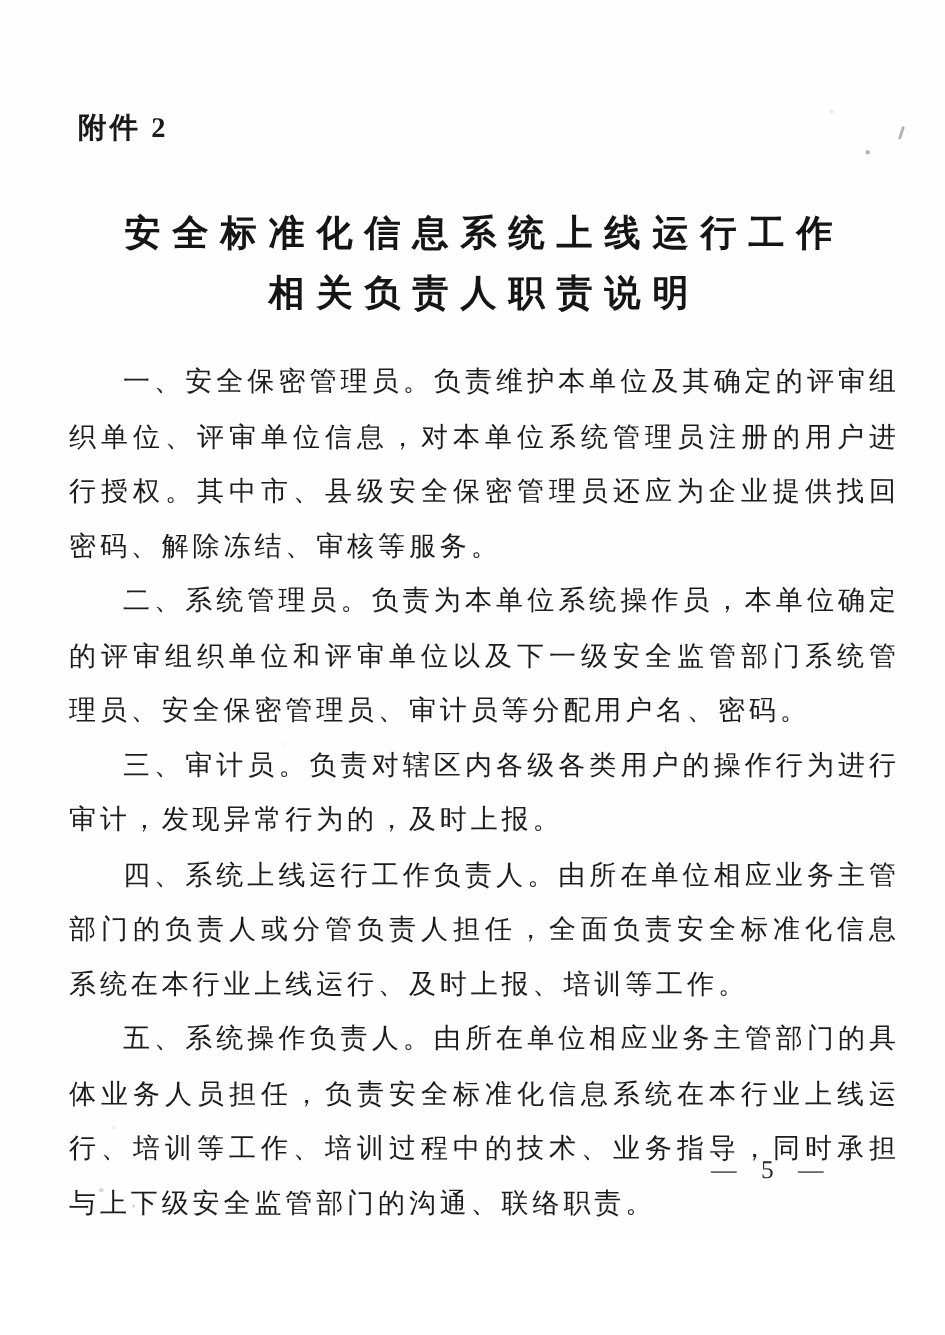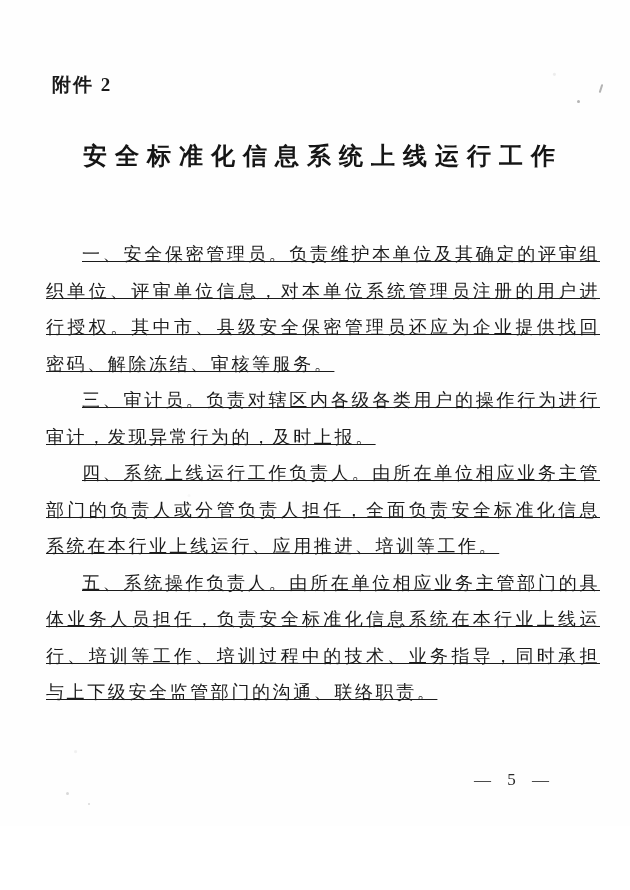--- a/index.html
+++ b/index.html
@@ -49,21 +49,20 @@
     font-weight: 700;
     letter-spacing: 8px;
     line-height: 40px;
     color: #151515;
   }
   .body-block {
     position: absolute;
     left: 46px;
     right: 30px;
     top: 236px;
-    text-decoration: underline;
   }
   .para {
     font-size: 18px;
     line-height: 36.5px;
     letter-spacing: 2.6px;
     text-align: justify;
     text-indent: 2em;
     color: #1c1c1c;
   }
   .page-footer {
@@ -88,26 +87,28 @@
 </style>
 </head>
 <body>
 
 <div class="page">
 
   <div class="attachment-label">附件 2</div>
 
   <div class="title-block">
     <div class="title-line">安全标准化信息系统上线运行工作</div>
+    <div class="title-line">相关负责人职责说明</div>
   </div>
 
   <div class="body-block">
     <p class="para">一、安全保密管理员。负责维护本单位及其确定的评审组织单位、评审单位信息，对本单位系统管理员注册的用户进行授权。其中市、县级安全保密管理员还应为企业提供找回密码、解除冻结、审核等服务。</p>
+    <p class="para">二、系统管理员。负责为本单位系统操作员，本单位确定的评审组织单位和评审单位以及下一级安全监管部门系统管理员、安全保密管理员、审计员等分配用户名、密码。</p>
     <p class="para">三、审计员。负责对辖区内各级各类用户的操作行为进行审计，发现异常行为的，及时上报。</p>
-    <p class="para">四、系统上线运行工作负责人。由所在单位相应业务主管部门的负责人或分管负责人担任，全面负责安全标准化信息系统在本行业上线运行、应用推进、培训等工作。</p>
+    <p class="para">四、系统上线运行工作负责人。由所在单位相应业务主管部门的负责人或分管负责人担任，全面负责安全标准化信息系统在本行业上线运行、及时上报、培训等工作。</p>
     <p class="para">五、系统操作负责人。由所在单位相应业务主管部门的具体业务人员担任，负责安全标准化信息系统在本行业上线运行、培训等工作、培训过程中的技术、业务指导，同时承担与上下级安全监管部门的沟通、联络职责。</p>
   </div>
 
   <div class="page-footer">— 5 —</div>
 
   <span class="speckle s1"></span>
   <span class="speckle s2"></span>
   <span class="speckle s3"></span>
   <span class="speckle s4"></span>
   <span class="speckle s5"></span>

